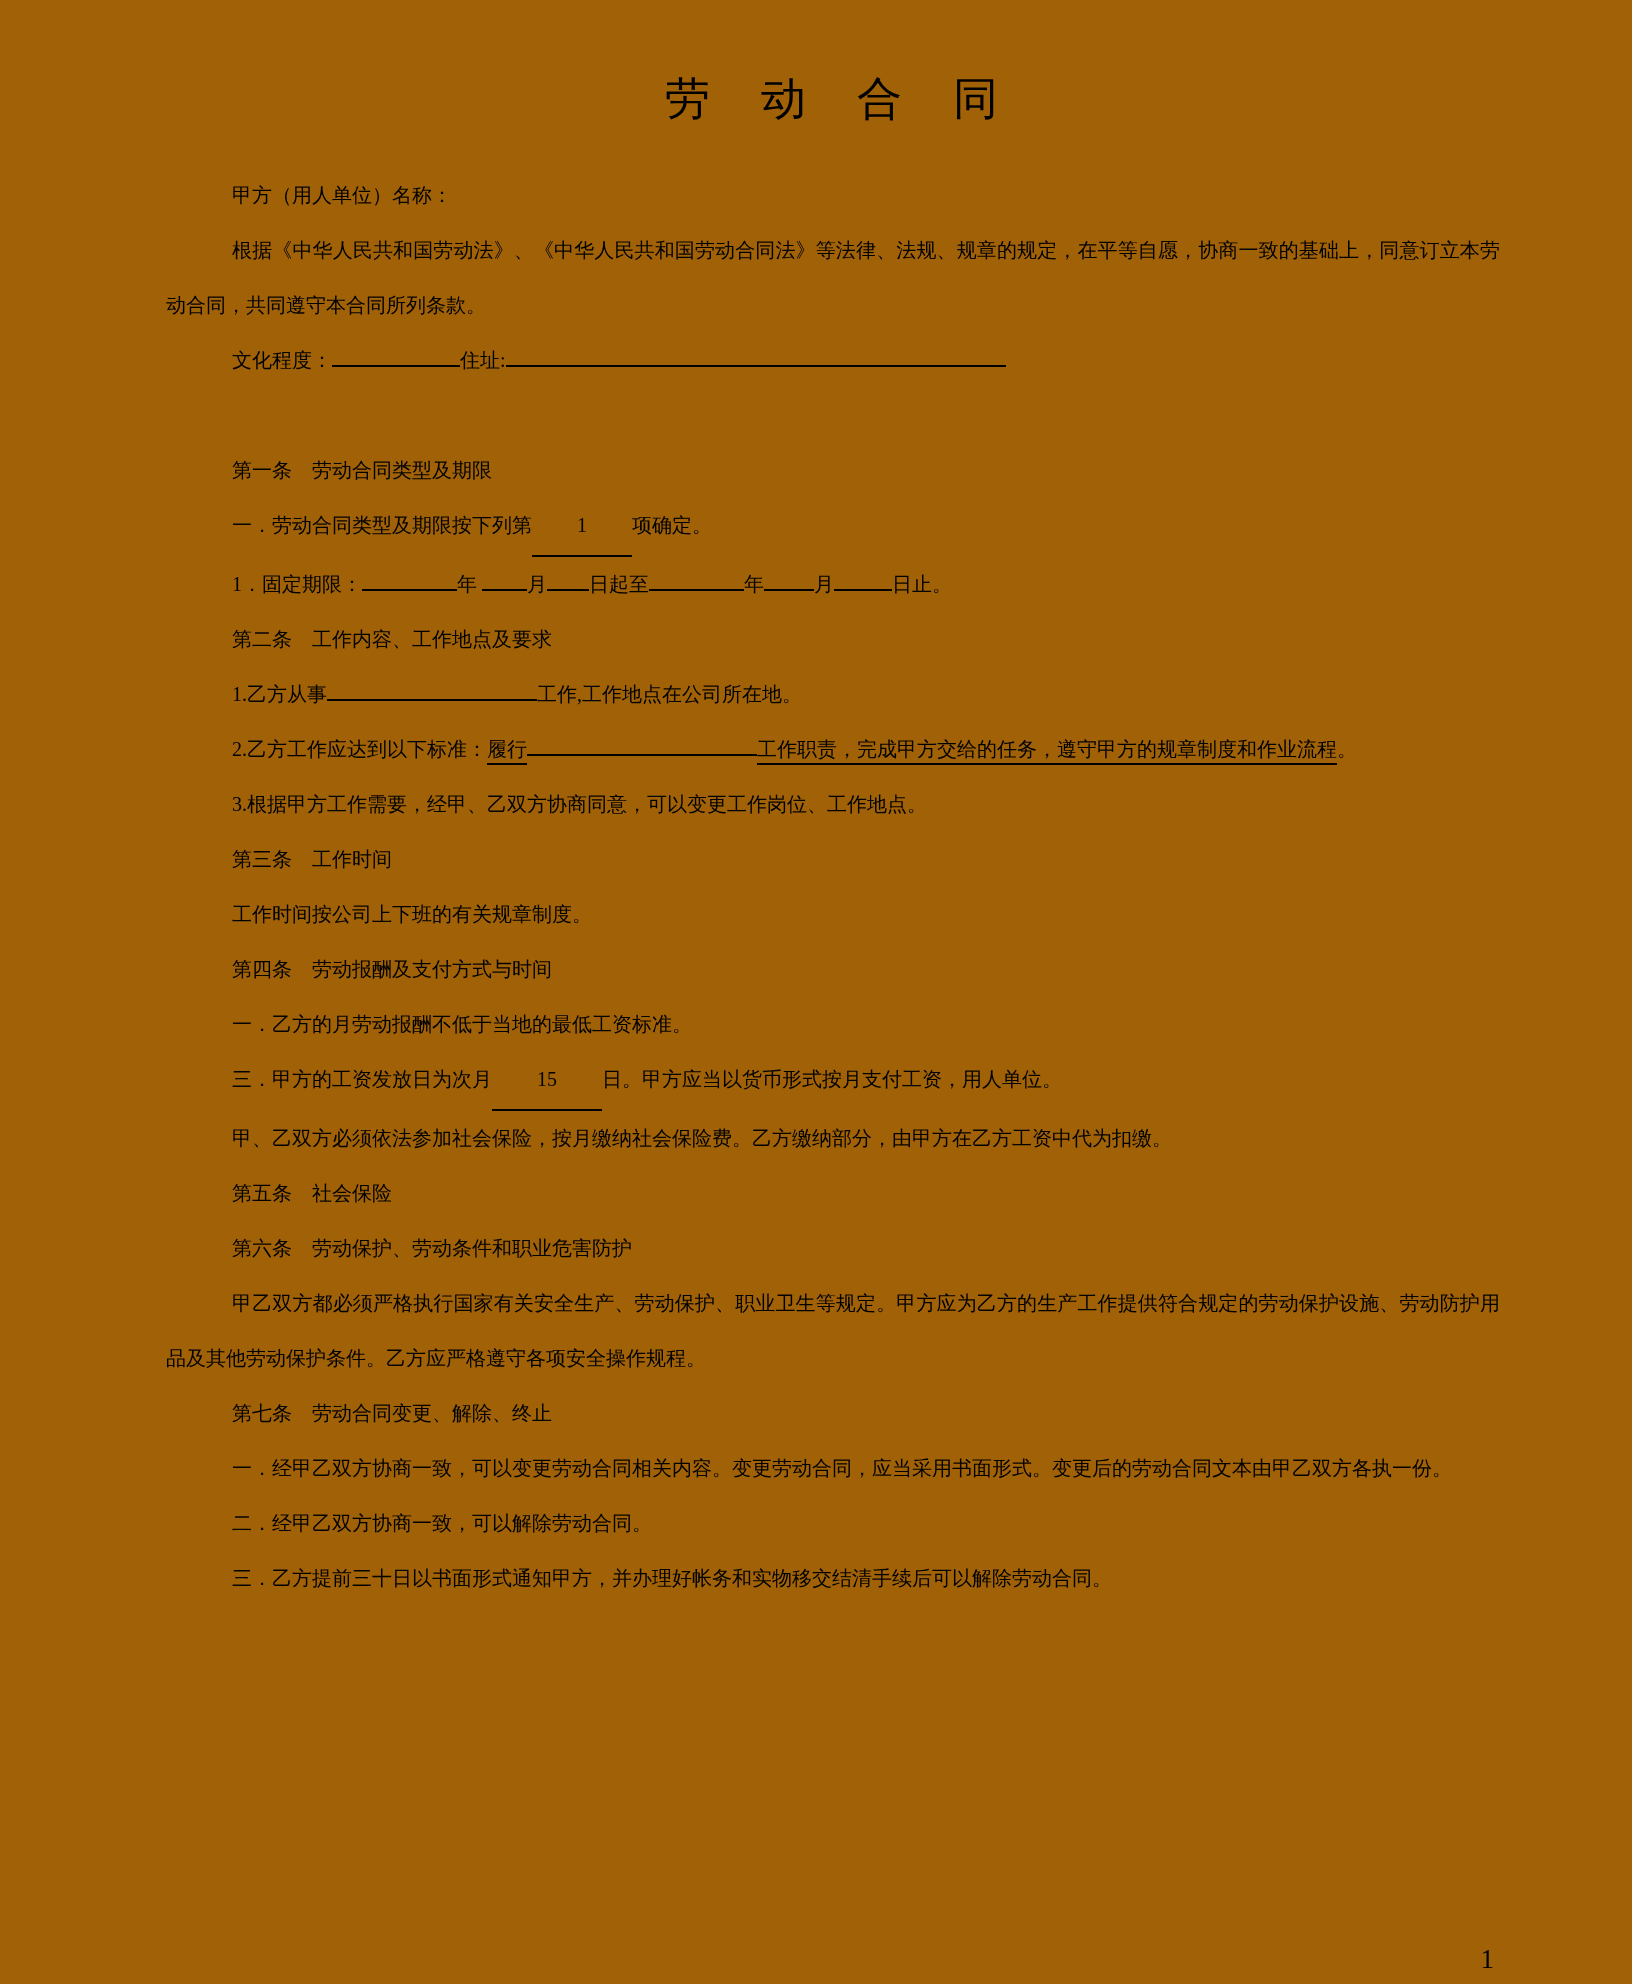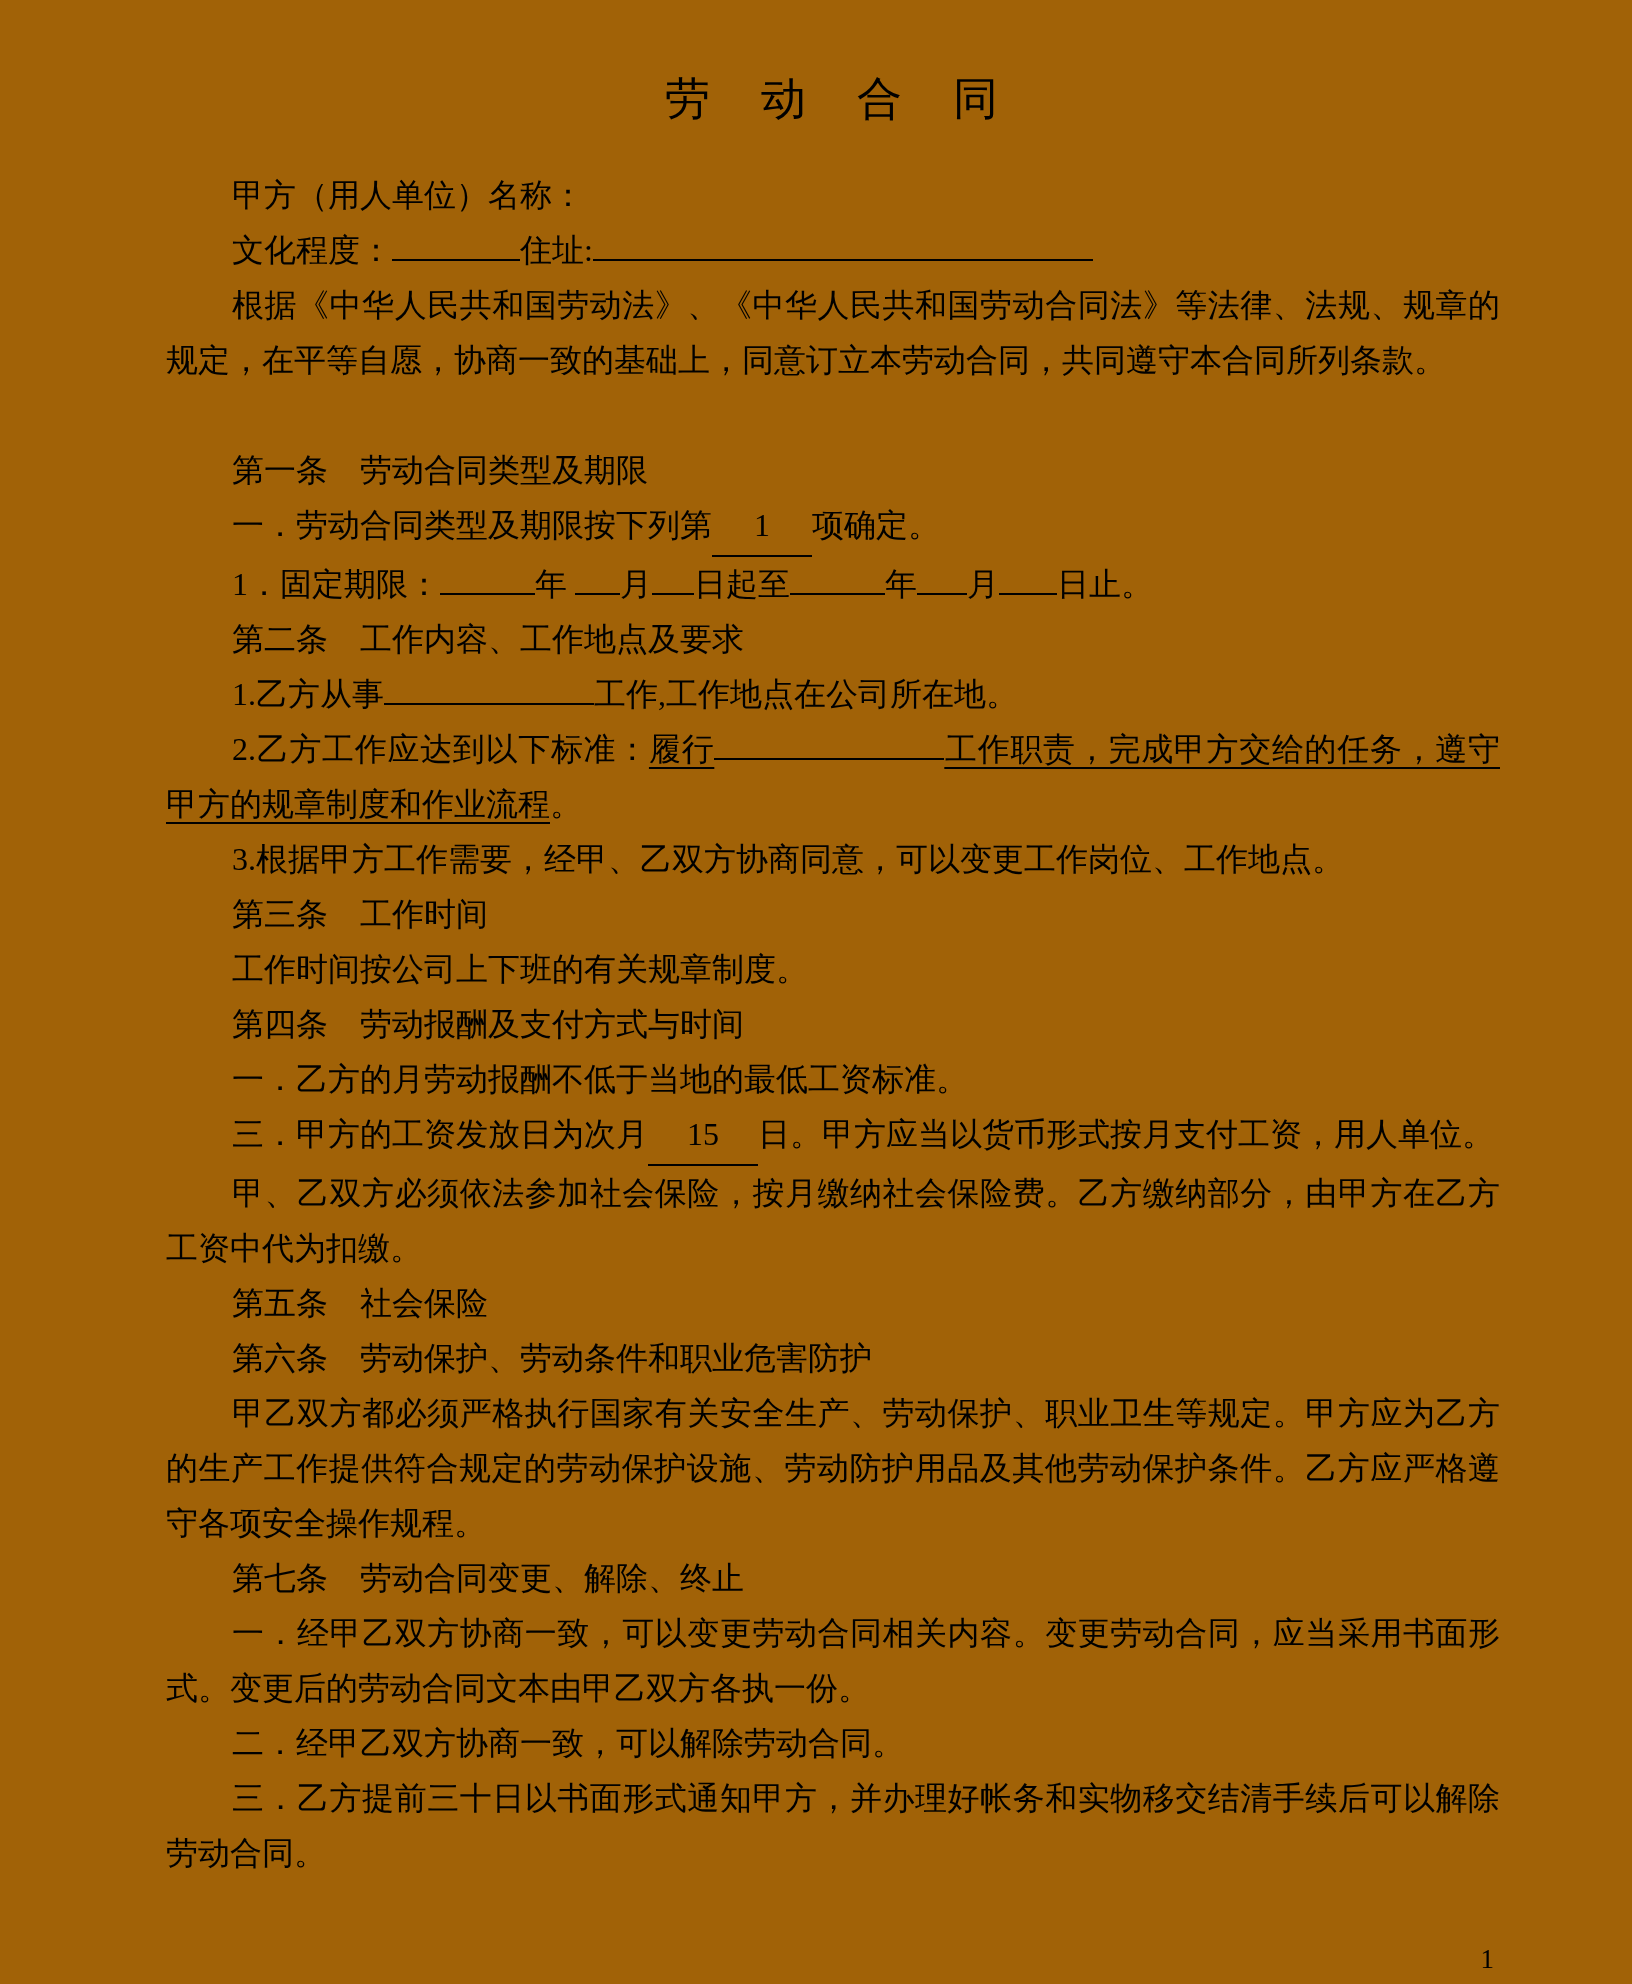--- a/index.html
+++ b/index.html
@@ -15,21 +15,21 @@
   .title{
     margin:0 0 38px 0;
     font-size:45px;
     font-weight:500;
     line-height:62px;
     text-align:center;
     letter-spacing:3px;
   }
   .ln{
     margin:0;
-    font-size:32px;
+    font-size:20px;
     line-height:55px;
     text-indent:66px;
     text-align:justify;
   }
   .hd{
     font-weight:normal;
     font-family:"Liberation Sans","DejaVu Sans",sans-serif;
   }
   .blank{
     display:inline-block;
@@ -58,23 +58,23 @@
 
 <div class="page">
   <div class="doc">
 
     <h1 class="title">劳　动　合　同</h1>
 
     <p class="ln"><span>甲方（用人单位）名称：</span></p>
 
 
 
+    <p class="ln">根据《中华人民共和国劳动法》、《中华人民共和国劳动合同法》等法律、法规、规章的规定，在平等自愿，协商一致的基础上，同意订立本劳动合同，共同遵守本合同所列条款。</p>
+
     <p class="ln"><span>文化程度：</span><span class="blank" style="width:128px"></span><span>住址:</span><span class="blank" style="width:500px"></span></p>
-
-    <p class="ln">根据《中华人民共和国劳动法》、《中华人民共和国劳动合同法》等法律、法规、规章的规定，在平等自愿，协商一致的基础上，同意订立本劳动合同，共同遵守本合同所列条款。</p>
 
     <div class="gap"></div>
 
     <p class="ln hd">第一条　劳动合同类型及期限</p>
     <p class="ln"><span>一．劳动合同类型及期限按下列第</span><span class="blank" style="width:100px">1</span><span>项确定。</span></p>
     <p class="ln"><span>1．固定期限：</span><span class="blank" style="width:95px"></span><span>年 </span><span class="blank" style="width:45px"></span><span>月</span><span class="blank" style="width:42px"></span><span>日起至</span><span class="blank" style="width:95px"></span><span>年</span><span class="blank" style="width:50px"></span><span>月</span><span class="blank" style="width:58px"></span><span>日止。</span></p>
 
     <p class="ln hd">第二条　工作内容、工作地点及要求</p>
     <p class="ln"><span>1.乙方从事</span><span class="blank" style="width:210px"></span><span>工作,工作地点在公司所在地。</span></p>
     <p class="ln"><span>2.乙方工作应达到以下标准：</span><span class="u"><span>履行</span><span class="blank" style="width:230px"></span><span>工作职责，完成甲方交给的任务，遵守甲方的规章制度和作业流程</span></span><span>。</span></p>

